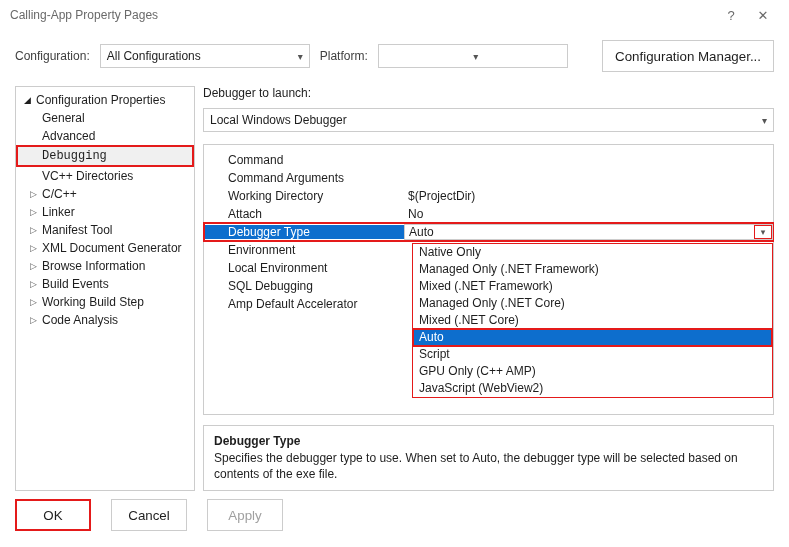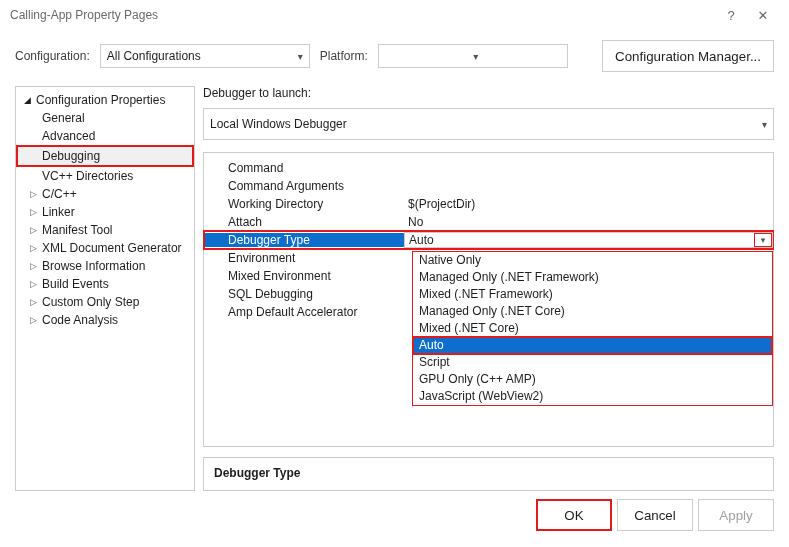--- a/index.html
+++ b/index.html
@@ -75,31 +75,32 @@
   color: #606060;
 }
 .tree-arrow.open { color: #1e1e1e; }
 .tree-item.child { padding-left: 26px; }
 .tree-item.expandable { padding-left: 14px; }
 .tree-item.highlight {
   background: #f0f0f0;
   border: 2px solid #e41a1a;
   padding-left: 24px;
   box-sizing: border-box;
+  font-family: Liberation Mono, monospace;
 }
 .right {
   flex: 1;
   display: flex;
   flex-direction: column;
   gap: 4px;
   position: relative;
 }
 .launch-row { display: flex; flex-direction: column; gap: 6px; }
 .launch-label { color: #1e1e1e; padding-bottom: 2px; }
-.launch-combo { width: 100%; height: 32px; }
+.launch-combo { width: 100%; height: 24px; }
 .grid-wrap {
   border: 1px solid #cccccc;
   margin-top: 8px;
   flex: 1;
   position: relative;
 }
 .grid-row {
   display: flex;
   height: 18px;
   align-items: center;
@@ -152,22 +153,21 @@
 }
 .info-box {
   border: 1px solid #cccccc;
   padding: 8px 10px;
   margin-top: 6px;
 }
 .info-box .info-title { font-weight: 600; padding-bottom: 2px; }
 .info-box .info-desc { color: #1e1e1e; line-height: 1.35; }
 .buttons {
   display: flex;
-  justify-content: flex-end;
-  gap: 5px;
+  gap: 20px;
   padding: 8px 15px;
 }
 .buttons .btn { width: 76px; text-align: center; }
 .buttons .btn.primary { border: 2px solid #e41a1a; }
 .buttons .btn.disabled { color: #a0a0a0; }
 </style>
 </head>
 <body>
 
 <div class="titlebar">
@@ -229,21 +229,21 @@
         <div class="tree-item expandable">
           <span class="tree-arrow">▷</span>
           <span>Browse Information</span>
         </div>
         <div class="tree-item expandable">
           <span class="tree-arrow">▷</span>
           <span>Build Events</span>
         </div>
         <div class="tree-item expandable">
           <span class="tree-arrow">▷</span>
-          <span>Custom Only Step</span>
+          <span>Working Build Step</span>
         </div>
         <div class="tree-item expandable">
           <span class="tree-arrow">▷</span>
           <span>Code Analysis</span>
         </div>
       </div>
   </div>
 
   <div class="right">
     <div class="launch-row">
@@ -274,21 +274,21 @@
           </div>
           <div class="grid-row selected redbox">
             <div class="g-label">Debugger Type</div>
             <div class="g-value"><span>Auto</span><span class="dd-btn">▾</span></div>
           </div>
           <div class="grid-row">
             <div class="g-label">Environment</div>
             <div class="g-value"><span></span></div>
           </div>
           <div class="grid-row">
-            <div class="g-label">Mixed Environment</div>
+            <div class="g-label">Local Environment</div>
             <div class="g-value"><span></span></div>
           </div>
           <div class="grid-row">
             <div class="g-label">SQL Debugging</div>
             <div class="g-value"><span></span></div>
           </div>
           <div class="grid-row">
             <div class="g-label">Amp Default Accelerator</div>
             <div class="g-value"><span></span></div>
           </div>
@@ -304,20 +304,21 @@
             <div class="dd-item selected">Auto</div>
             <div class="dd-item">Script</div>
             <div class="dd-item">GPU Only (C++ AMP)</div>
             <div class="dd-item">JavaScript (WebView2)</div>
           </div>
       </div>
     </div>
 
     <div class="info-box">
       <div class="info-title">Debugger Type</div>
+      <div class="info-desc">Specifies the debugger type to use. When set to Auto, the debugger type will be selected based on contents of the exe file.</div>
     </div>
   </div>
 </div>
 
 <div class="buttons">
   <button class="btn primary">OK</button>
   <button class="btn">Cancel</button>
   <button class="btn disabled">Apply</button>
 </div>
 

